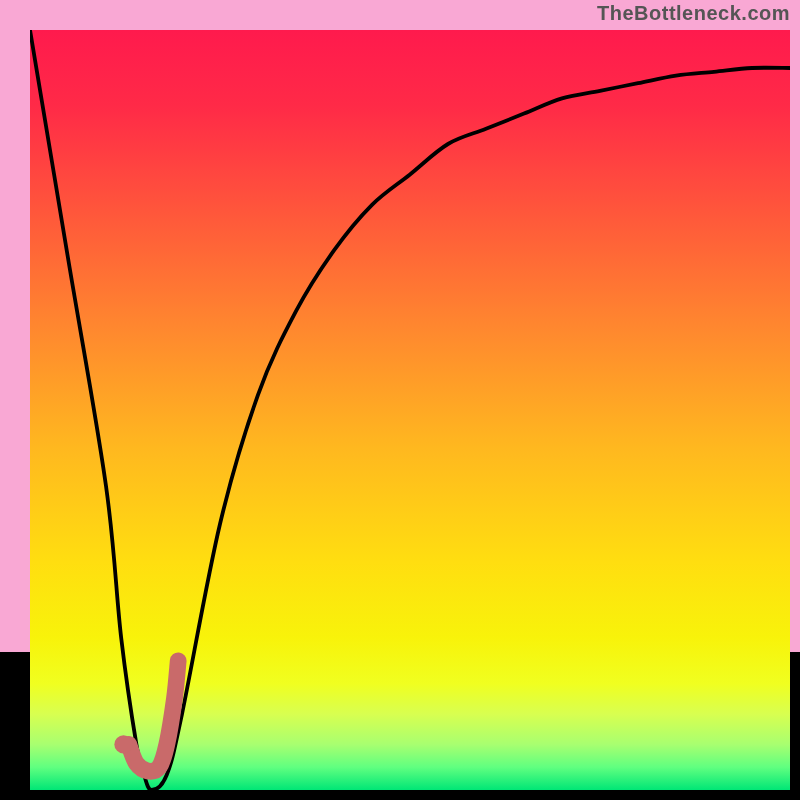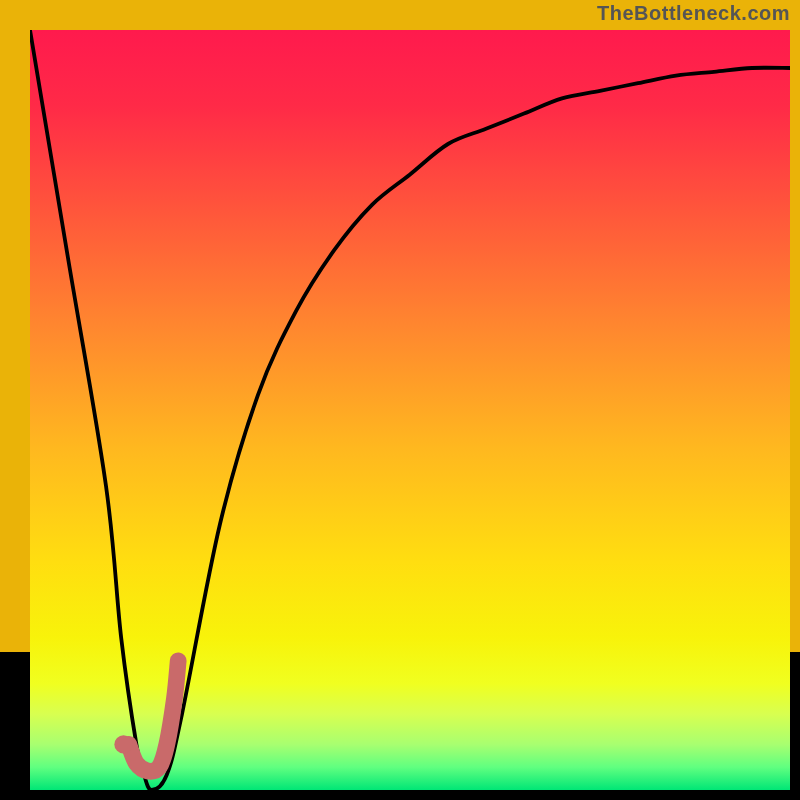--- a/index.html
+++ b/index.html
@@ -7,21 +7,21 @@
     padding: 0;
     background: #000;
     width: 800px;
     height: 800px;
     overflow: hidden;
     font-family: Arial, Helvetica, sans-serif;
   }
   .outer {
     width: 800px;
     height: 652px;
-    background: #eab308;
+    background: #f9a8d4;
     position: relative;
   }
   .watermark {
     position: absolute;
     top: 2px;
     right: 10px;
     color: #555;
     font-size: 20px;
     font-weight: bold;
     letter-spacing: 0.5px;

